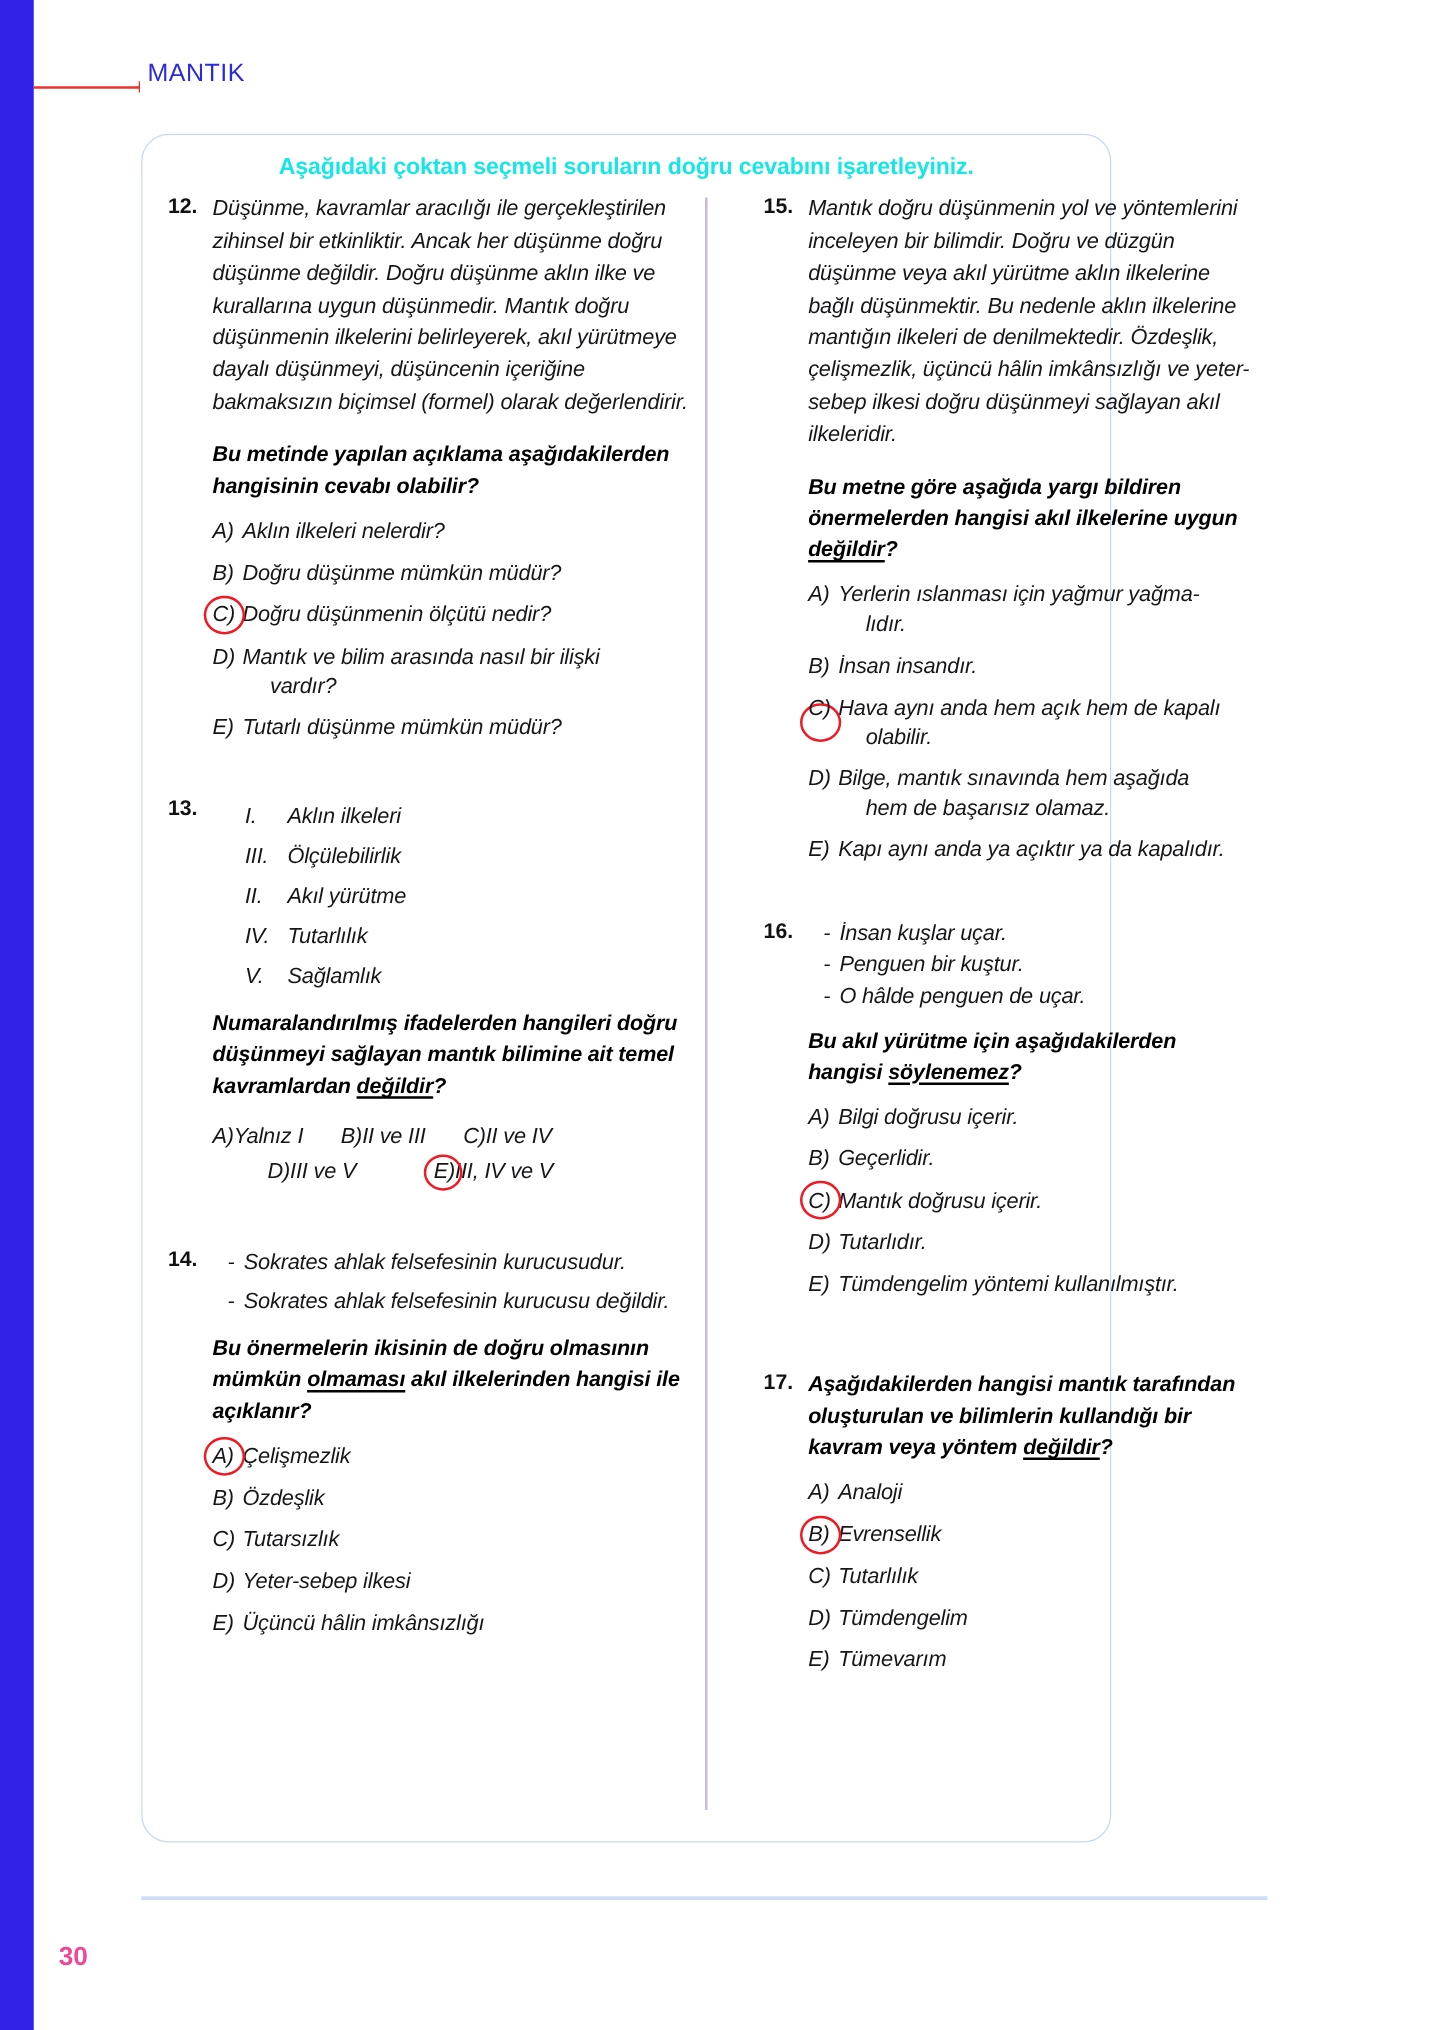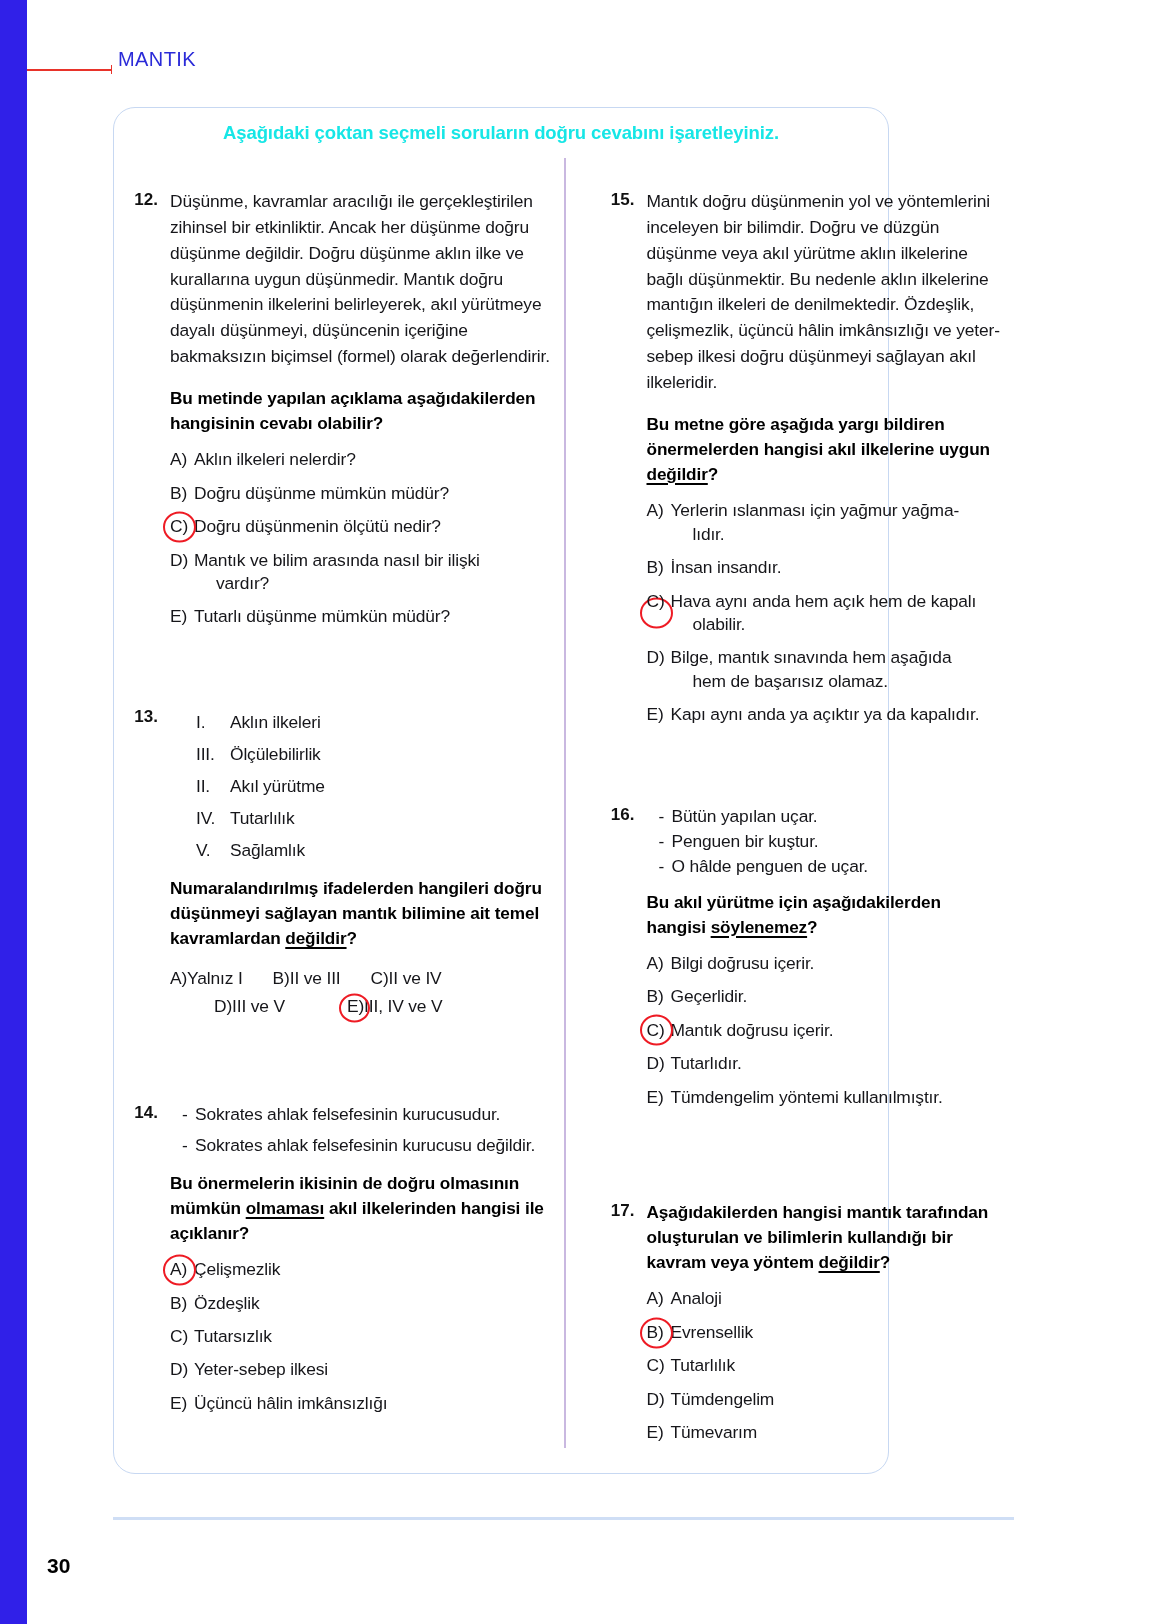--- a/index.html
+++ b/index.html
@@ -93,35 +93,35 @@
     left: 450px; top: 4px;
     width: 1.5px; height: 1290px;
     background: #C9B8E0;
   }
 
   
   .q {
     position: relative;
     display: flex;
     margin-bottom: 6px;
-    margin-top: 35px;
   }
   .q-num {
     flex: 0 0 auto;
     width: 48px;
     text-align: right;
     padding-right: 12px;
     font-size: 17px;
     font-weight: bold;
     color: #111;
     padding-top: 1px;
   }
   .q-body {
     flex: 1 1 auto;
     min-width: 0;
+    font-style: italic;
   }
 
   .stem {
     font-size: 17.4px;
     line-height: 1.485;
     color: #16161a;
     letter-spacing: -.15px;
   }
 
   .prompt {
@@ -198,21 +198,21 @@
     position: absolute;
     left: 113px; top: 1517px;
     width: 901px; height: 3px;
     background: #CFDEF5;
   }
   .pageno {
     position: absolute;
     left: 47px; top: 1554px;
     font-size: 21px;
     font-weight: bold;
-    color: #000000;
+    color: #ec4899;
   }
   .spacer-md { height: 26px; }
   .spacer-lg { height: 40px; }
 </style>
 </head>
 <body>
 
 <div class="spine"></div>
 
 <div class="header">
@@ -420,21 +420,21 @@
       </div>
 
       <div class="spacer-md"></div>
 
       <div class="q">
         <div class="q-num">16.</div>
         <div class="q-body">
           <div class="dash-list" style="padding-left:12px;">
             <div class="dash-item">
               <span class="d">-</span>
-              <span class="t">Bütün yapılan uçar.</span>
+              <span class="t">İnsan kuşlar uçar.</span>
             </div>
             <div class="dash-item">
               <span class="d">-</span>
               <span class="t">Penguen bir kuştur.</span>
             </div>
             <div class="dash-item">
               <span class="d">-</span>
               <span class="t">O hâlde penguen de uçar.</span>
             </div>
           </div>

